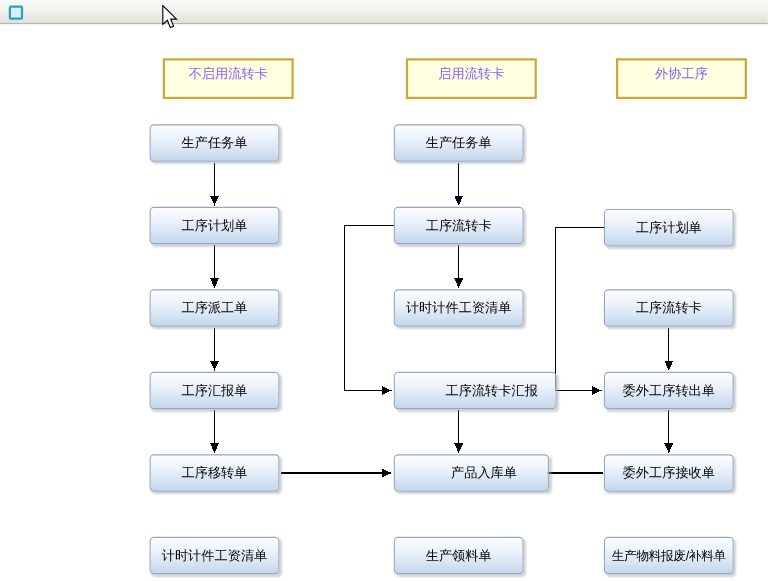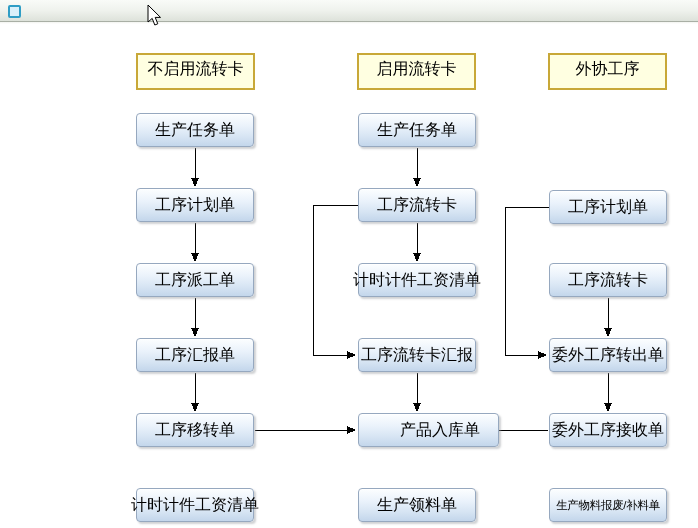--- a/index.html
+++ b/index.html
@@ -29,30 +29,30 @@
     font-size:12px;color:#000;white-space:nowrap;
   }
   .cursor{position:absolute;left:147px;top:4px;}
   
   .lane-header{
     position:absolute;width:115px;height:29px;
     background:#ffffe1;
     border:2px solid #c8a838;
     display:flex;justify-content:center;align-items:flex-start;
     padding-top:4px;
-    font-size:16px;color:#000000;white-space:nowrap;
+    font-size:12px;color:#8b5cf6;white-space:nowrap;margin-left:12px;
   }
   
   .node{
     position:absolute;width:116px;height:32px;
     border:1px solid #96a8bf;border-radius:4px;
     background:linear-gradient(180deg,#fcfeff 0%,#eaf2fb 38%,#d6e4f3 72%,#c3d6eb 100%);
     box-shadow:2px 2px 2px rgba(150,155,160,0.45), inset 0 1px 0 #ffffff;
     display:flex;align-items:center;justify-content:center;
-    font-size:16px;color:#000;white-space:nowrap;
+    font-size:12px;color:#000;white-space:nowrap;
     cursor:default;
   }
   .wide-text{font-size:11.5px;letter-spacing:-0.3px;}
   
   .wires{position:absolute;left:0;top:0;width:698px;height:528px;pointer-events:none;}
 </style>
 </head>
 <body>
 
 <div class="tabbar">
@@ -98,21 +98,21 @@
 <div class="node" style="left:136px;top:113px;">生产任务单</div>
 <div class="node" style="left:136px;top:188px;">工序计划单</div>
 <div class="node" style="left:136px;top:263px;">工序派工单</div>
 <div class="node" style="left:136px;top:338px;">工序汇报单</div>
 <div class="node" style="left:136px;top:413px;">工序移转单</div>
 <div class="node" style="left:136px;top:488px;">计时计件工资清单</div>
 
 <div class="node" style="left:358px;top:113px;">生产任务单</div>
 <div class="node" style="left:358px;top:188px;">工序流转卡</div>
 <div class="node" style="left:358px;top:263px;">计时计件工资清单</div>
-<div class="node" style="left:358px;top:338px;">工序流转卡汇报</div>
+<div class="node" style="left:358px;top:338px;padding-left:30px;">工序流转卡汇报</div>
 <div class="node" style="left:358px;top:413px;padding-left:23px;">产品入库单</div>
 <div class="node" style="left:358px;top:488px;">生产领料单</div>
 
 <div class="node" style="left:549px;top:190px;">工序计划单</div>
 <div class="node" style="left:549px;top:263px;">工序流转卡</div>
 <div class="node" style="left:549px;top:338px;">委外工序转出单</div>
 <div class="node" style="left:549px;top:413px;">委外工序接收单</div>
 <div class="node wide-text" style="left:549px;top:488px;">生产物料报废/补料单</div>
 
 </body></html>

